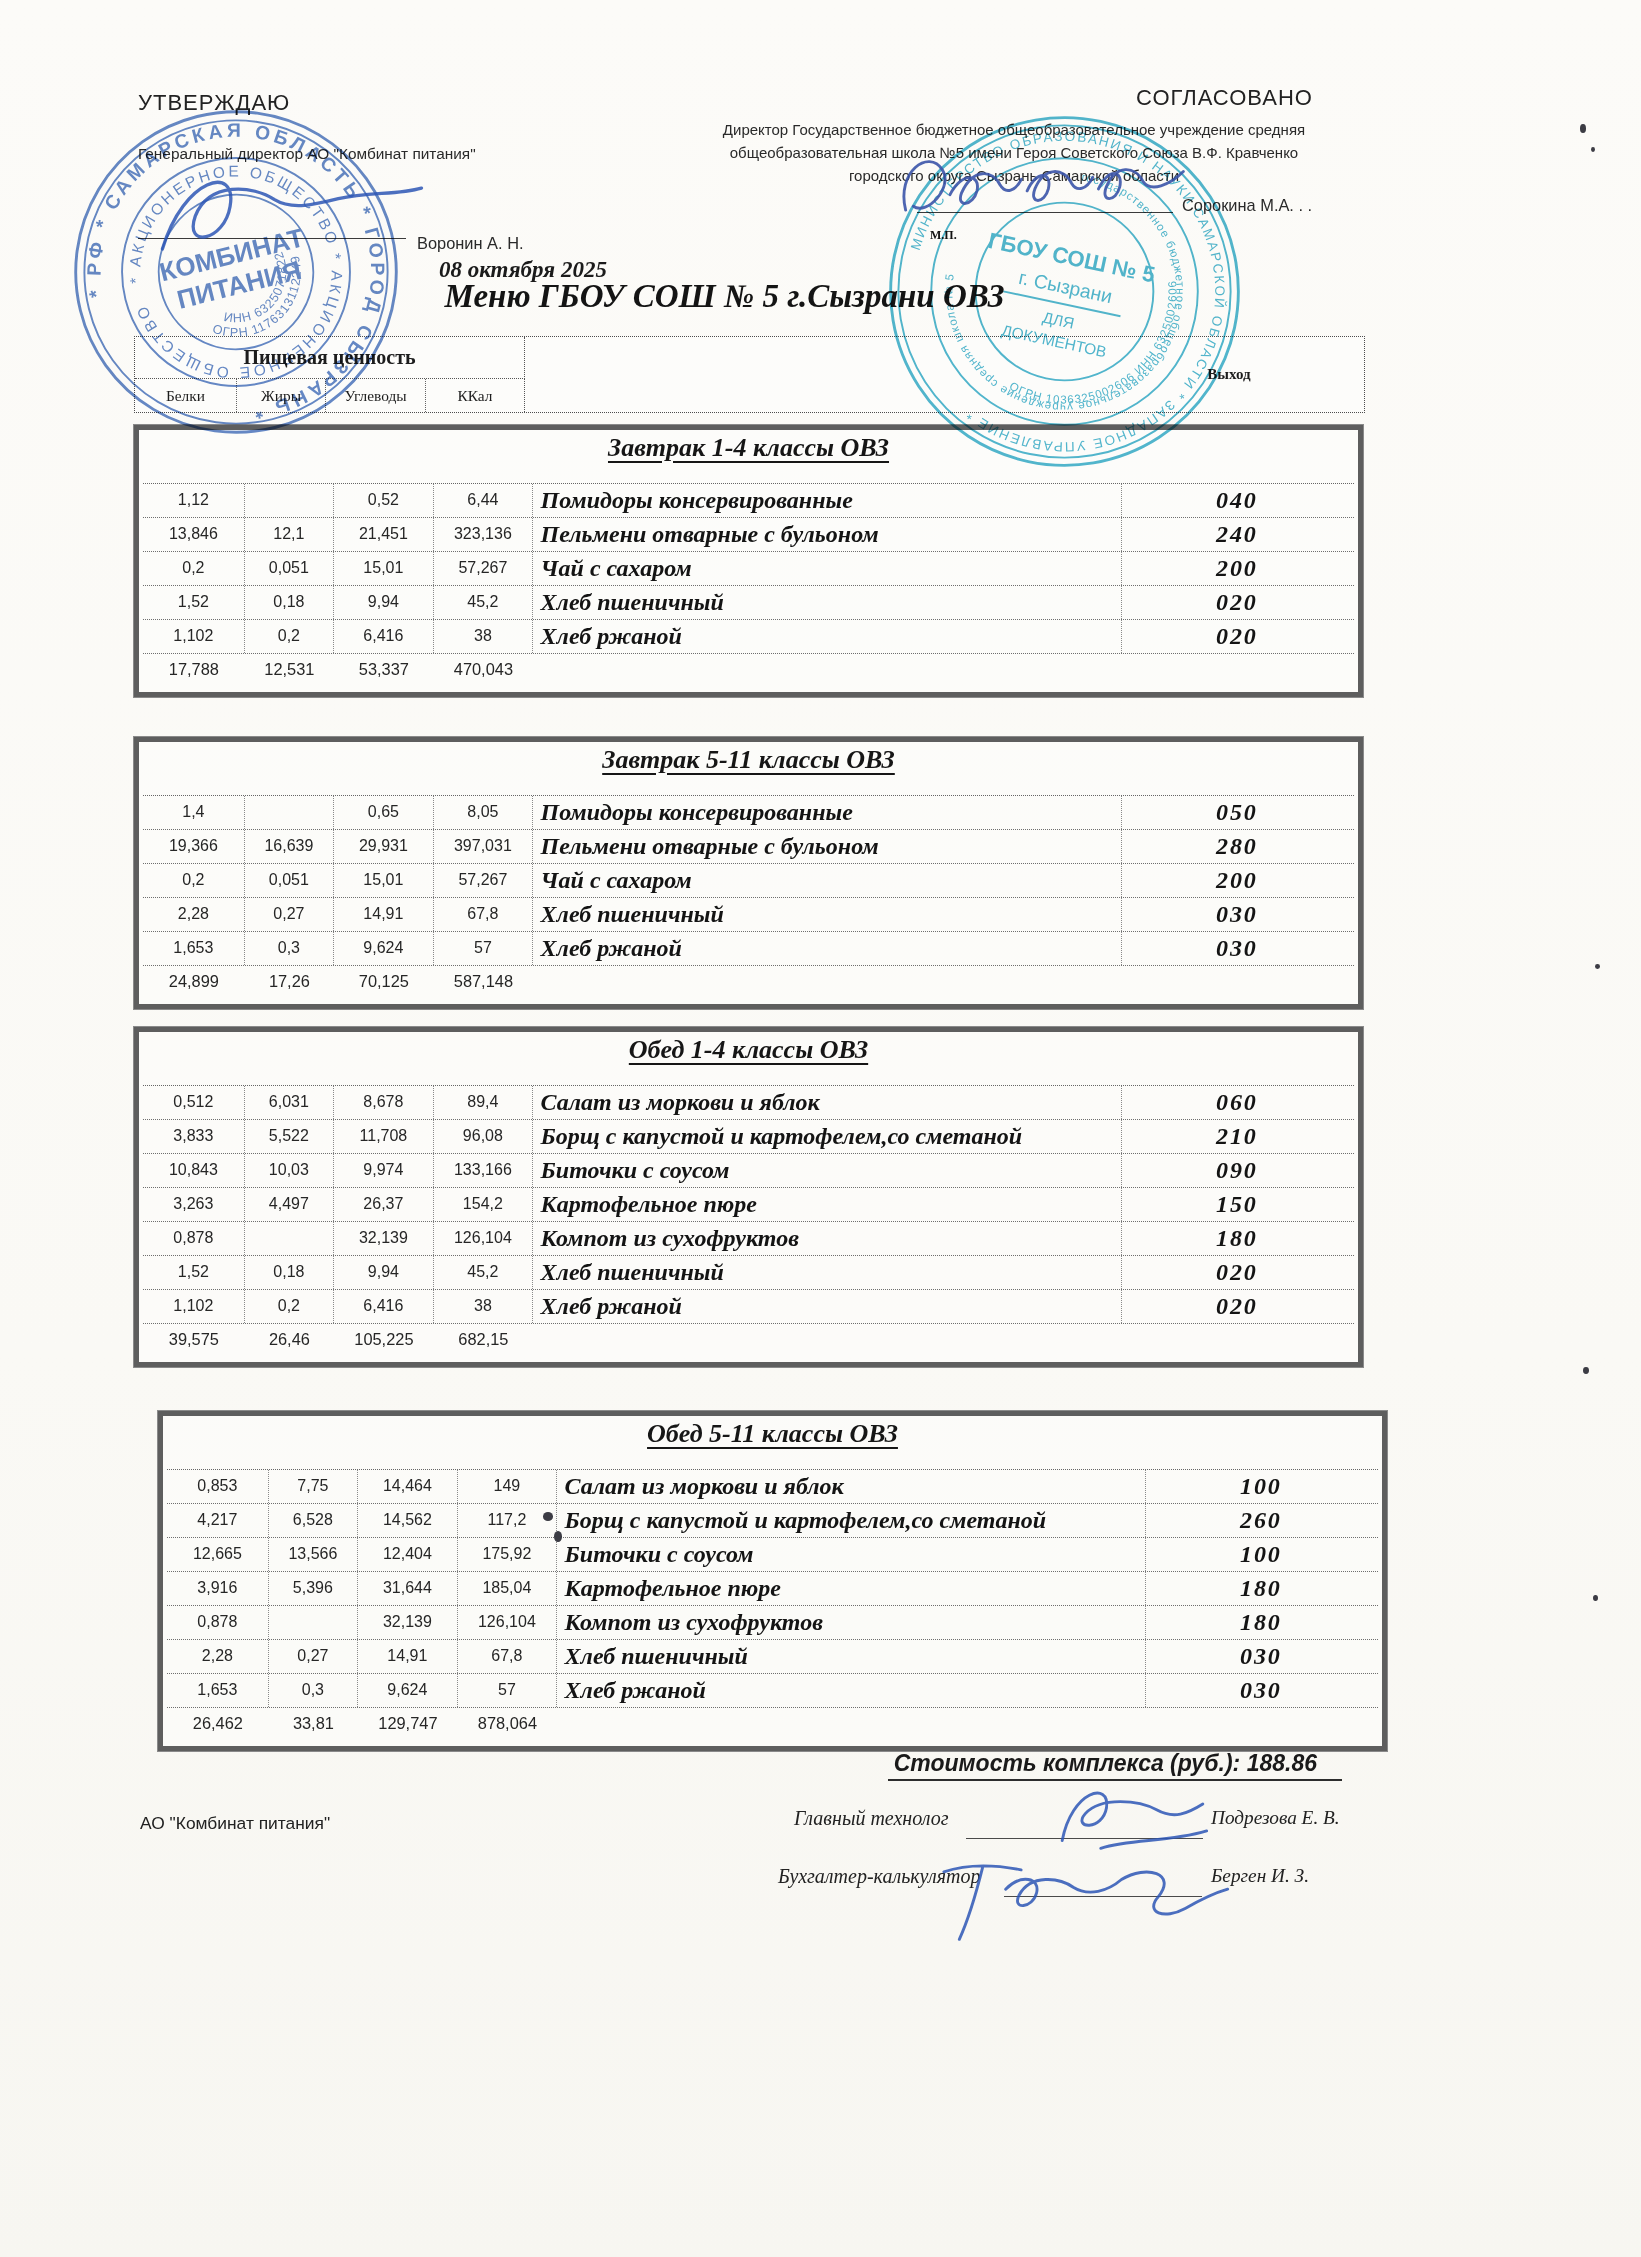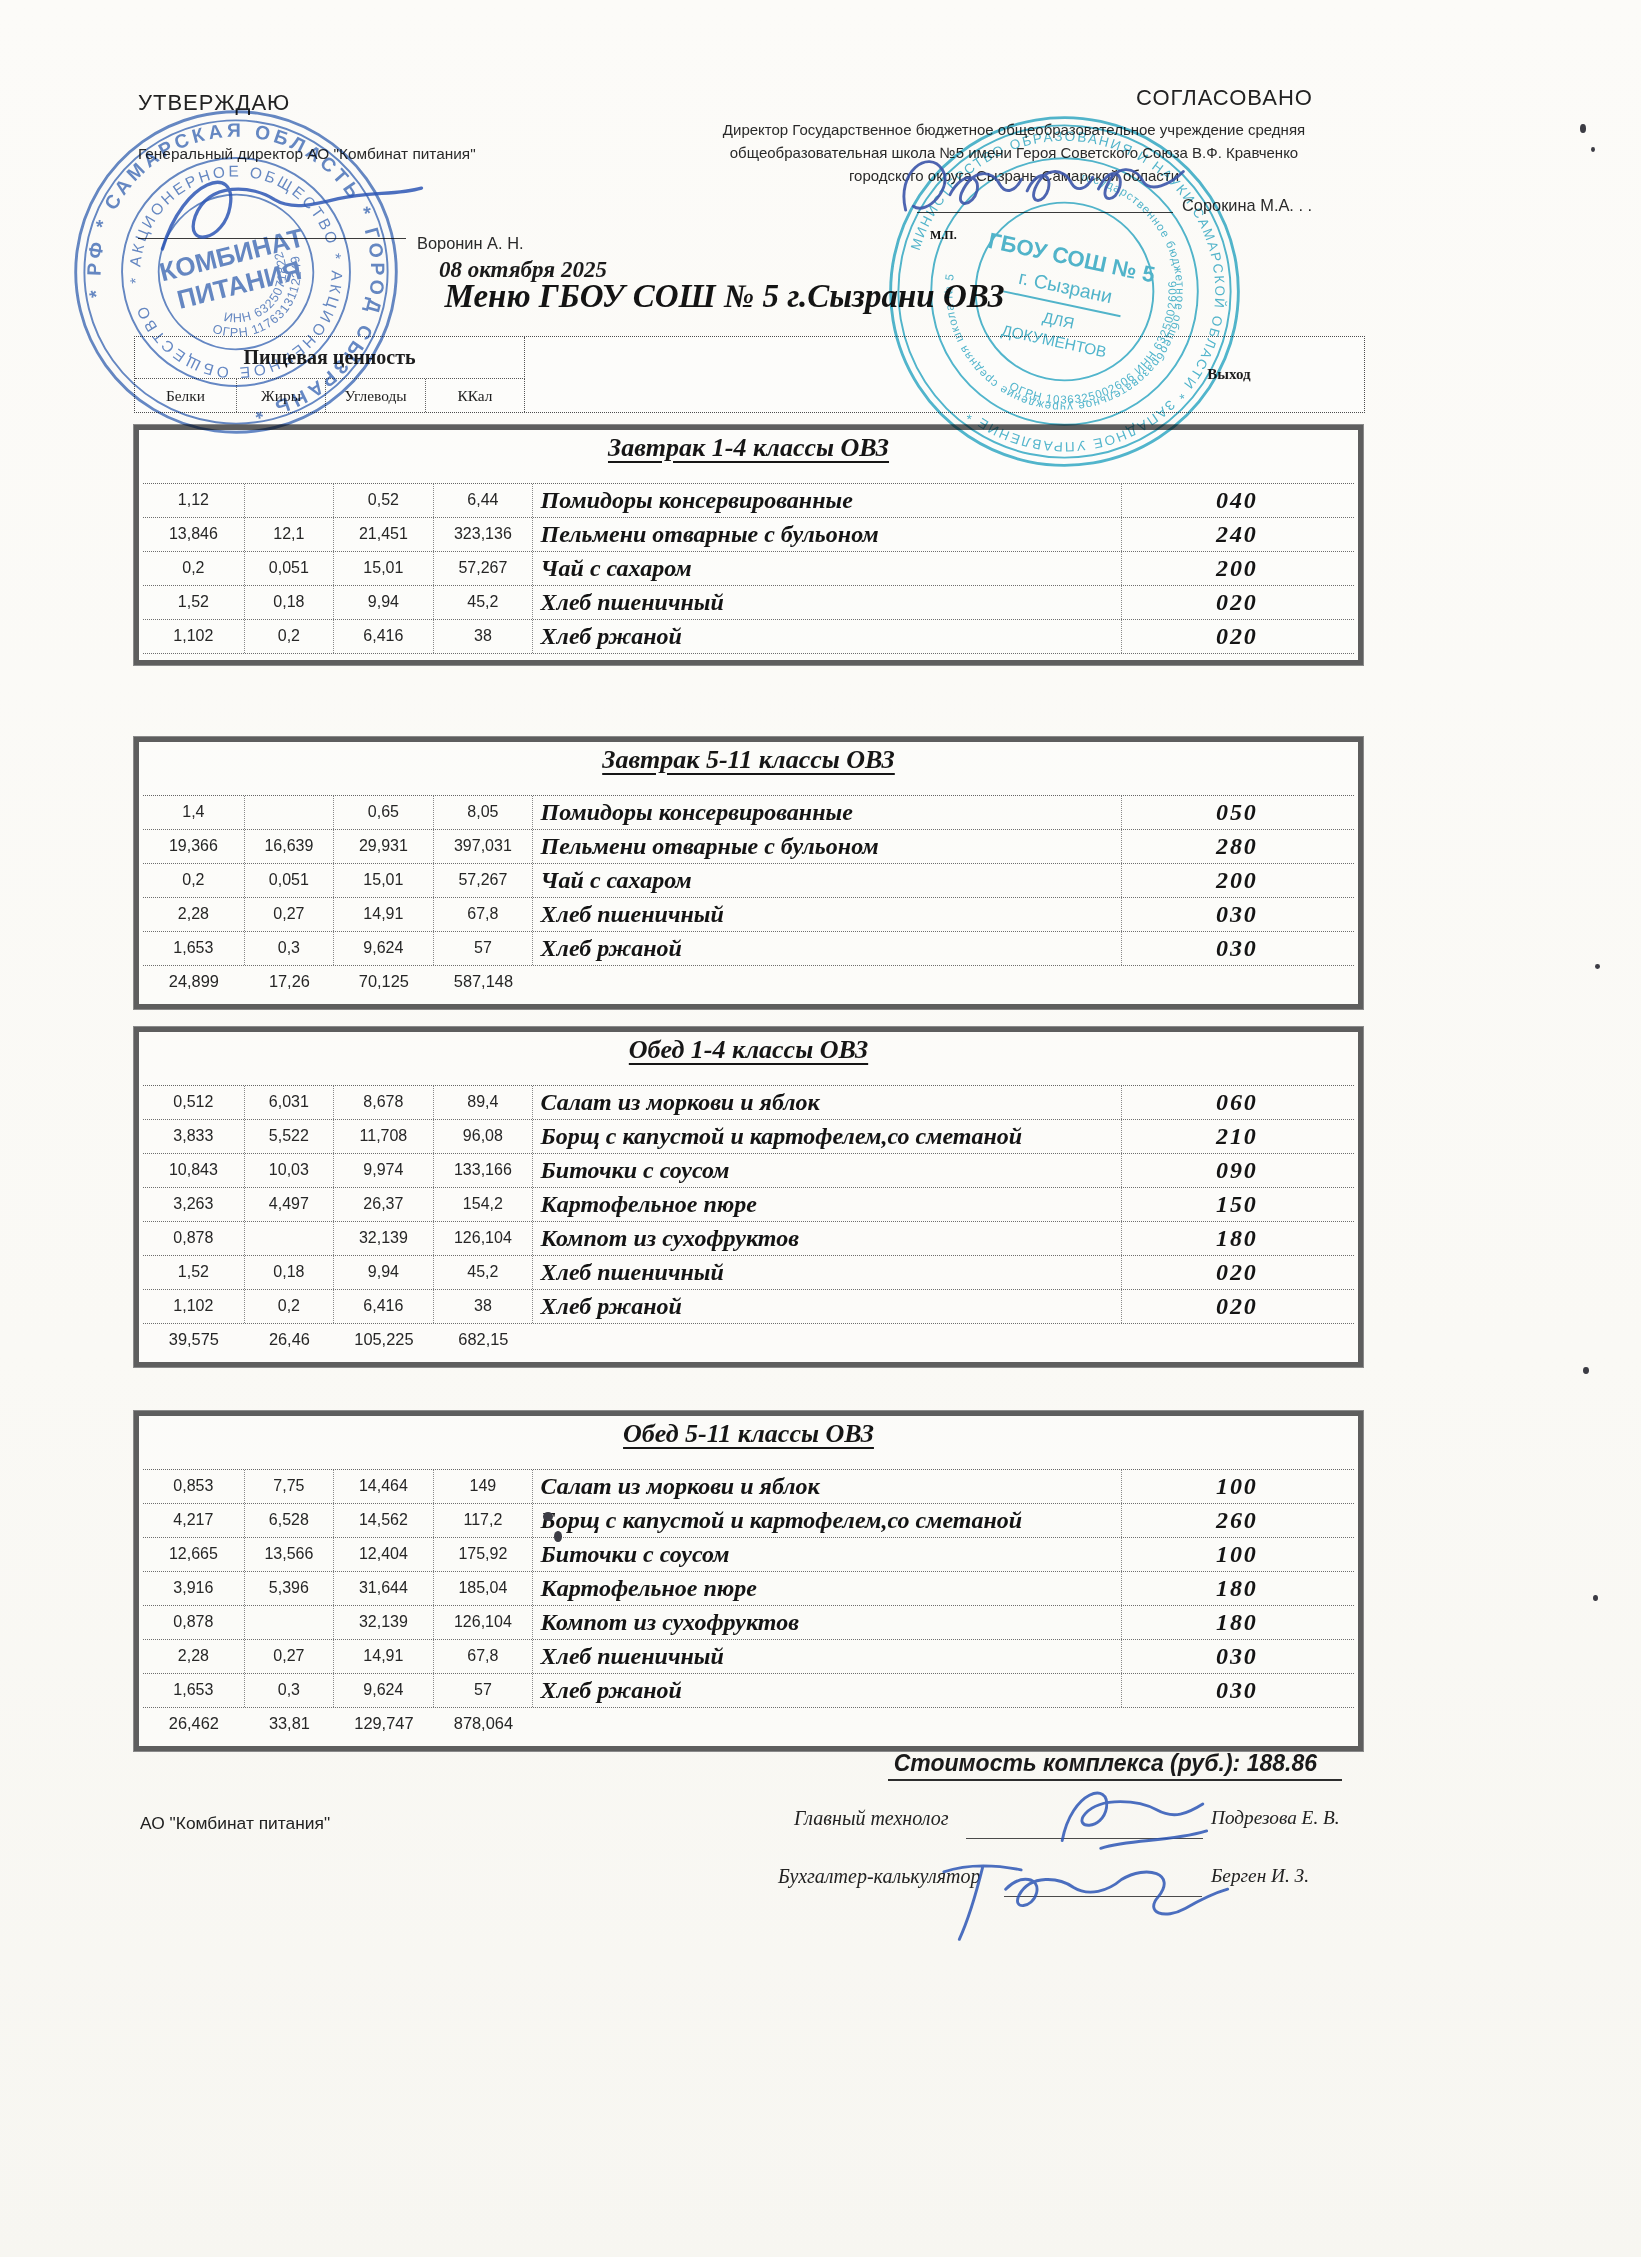--- a/index.html
+++ b/index.html
@@ -119,20 +119,26 @@
         </div>
         <div class="t-row">
           <div class="t-cell c0">1,102</div>
           <div class="t-cell c1">0,2</div>
           <div class="t-cell c2">6,416</div>
           <div class="t-cell c3">38</div>
           <div class="t-cell c4">Хлеб ржаной</div>
           <div class="t-cell c5">020</div>
         </div>
       </div>
+    <div class="t-totals">
+        <div class="t-cell c0">17,788</div>
+        <div class="t-cell c1">12,531</div>
+        <div class="t-cell c2">53,337</div>
+        <div class="t-cell c3">470,043</div>
+      </div>
   </section>
   <section class="abs menu-table" style="top:737px;">
     <div class="t-title">
         <span>Завтрак 5-11 классы ОВЗ</span>
       </div>
     <div class="t-body">
         <div class="t-row">
           <div class="t-cell c0">1,4</div>
           <div class="t-cell c1"></div>
           <div class="t-cell c2">0,65</div>
@@ -242,21 +248,21 @@
           <div class="t-cell c5">020</div>
         </div>
       </div>
     <div class="t-totals">
         <div class="t-cell c0">39,575</div>
         <div class="t-cell c1">26,46</div>
         <div class="t-cell c2">105,225</div>
         <div class="t-cell c3">682,15</div>
       </div>
   </section>
-  <section class="abs menu-table" style="top:1411px;">
+  <section class="abs menu-table" style="top:1411px;margin-left:24px;">
     <div class="t-title">
         <span>Обед 5-11 классы ОВЗ</span>
       </div>
     <div class="t-body">
         <div class="t-row">
           <div class="t-cell c0">0,853</div>
           <div class="t-cell c1">7,75</div>
           <div class="t-cell c2">14,464</div>
           <div class="t-cell c3">149</div>
           <div class="t-cell c4">Салат из моркови и яблок</div>

